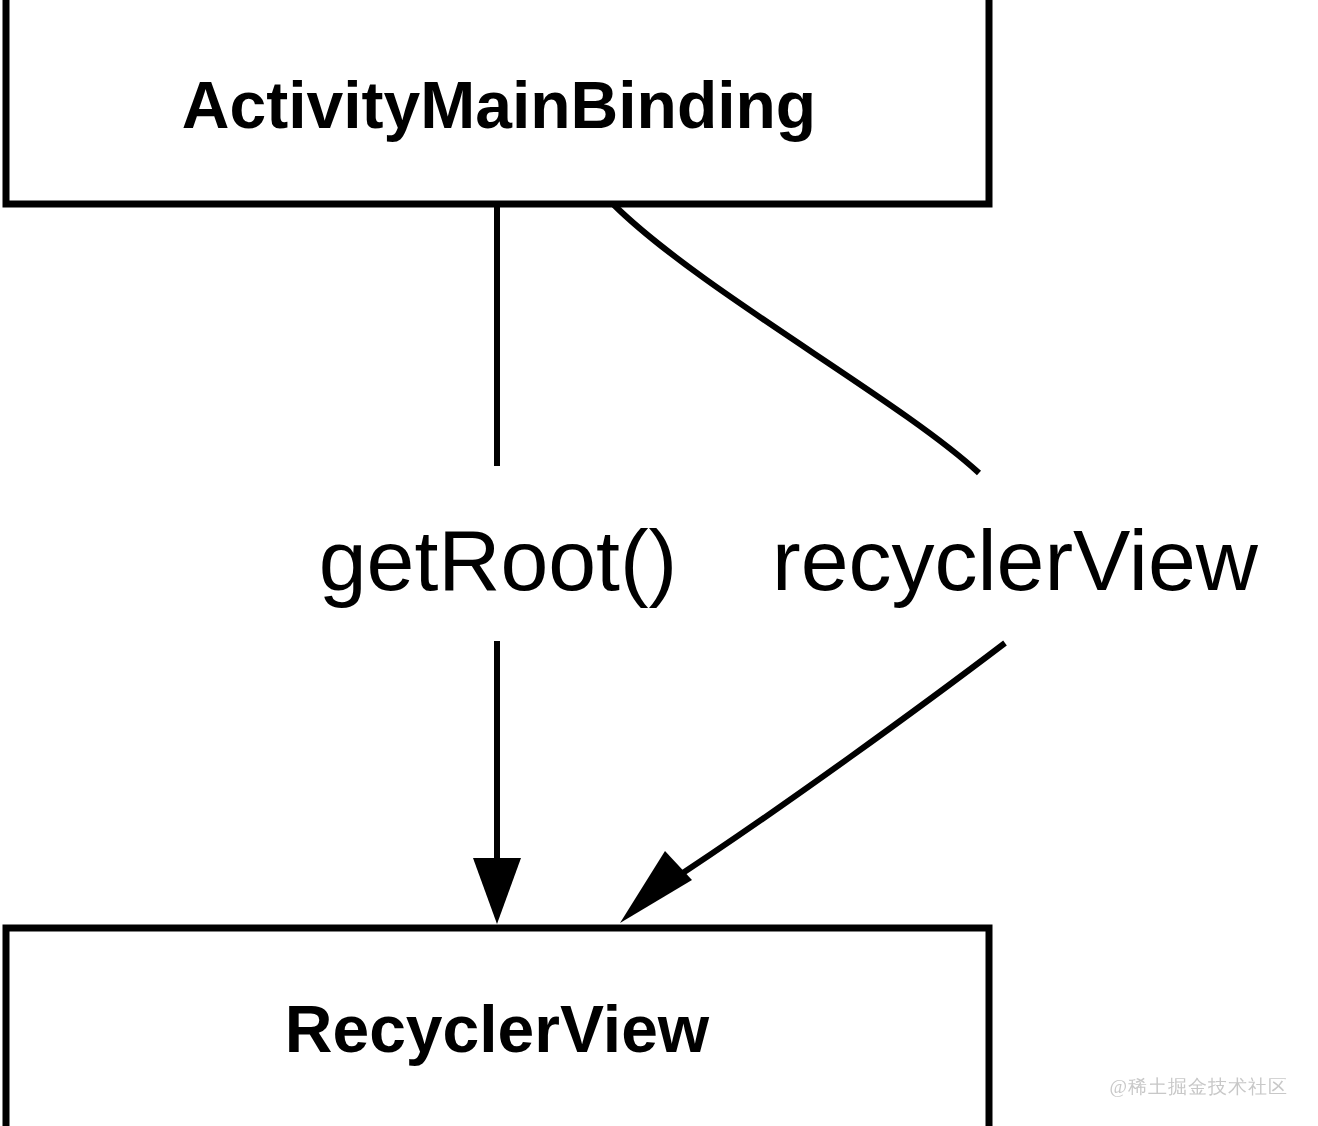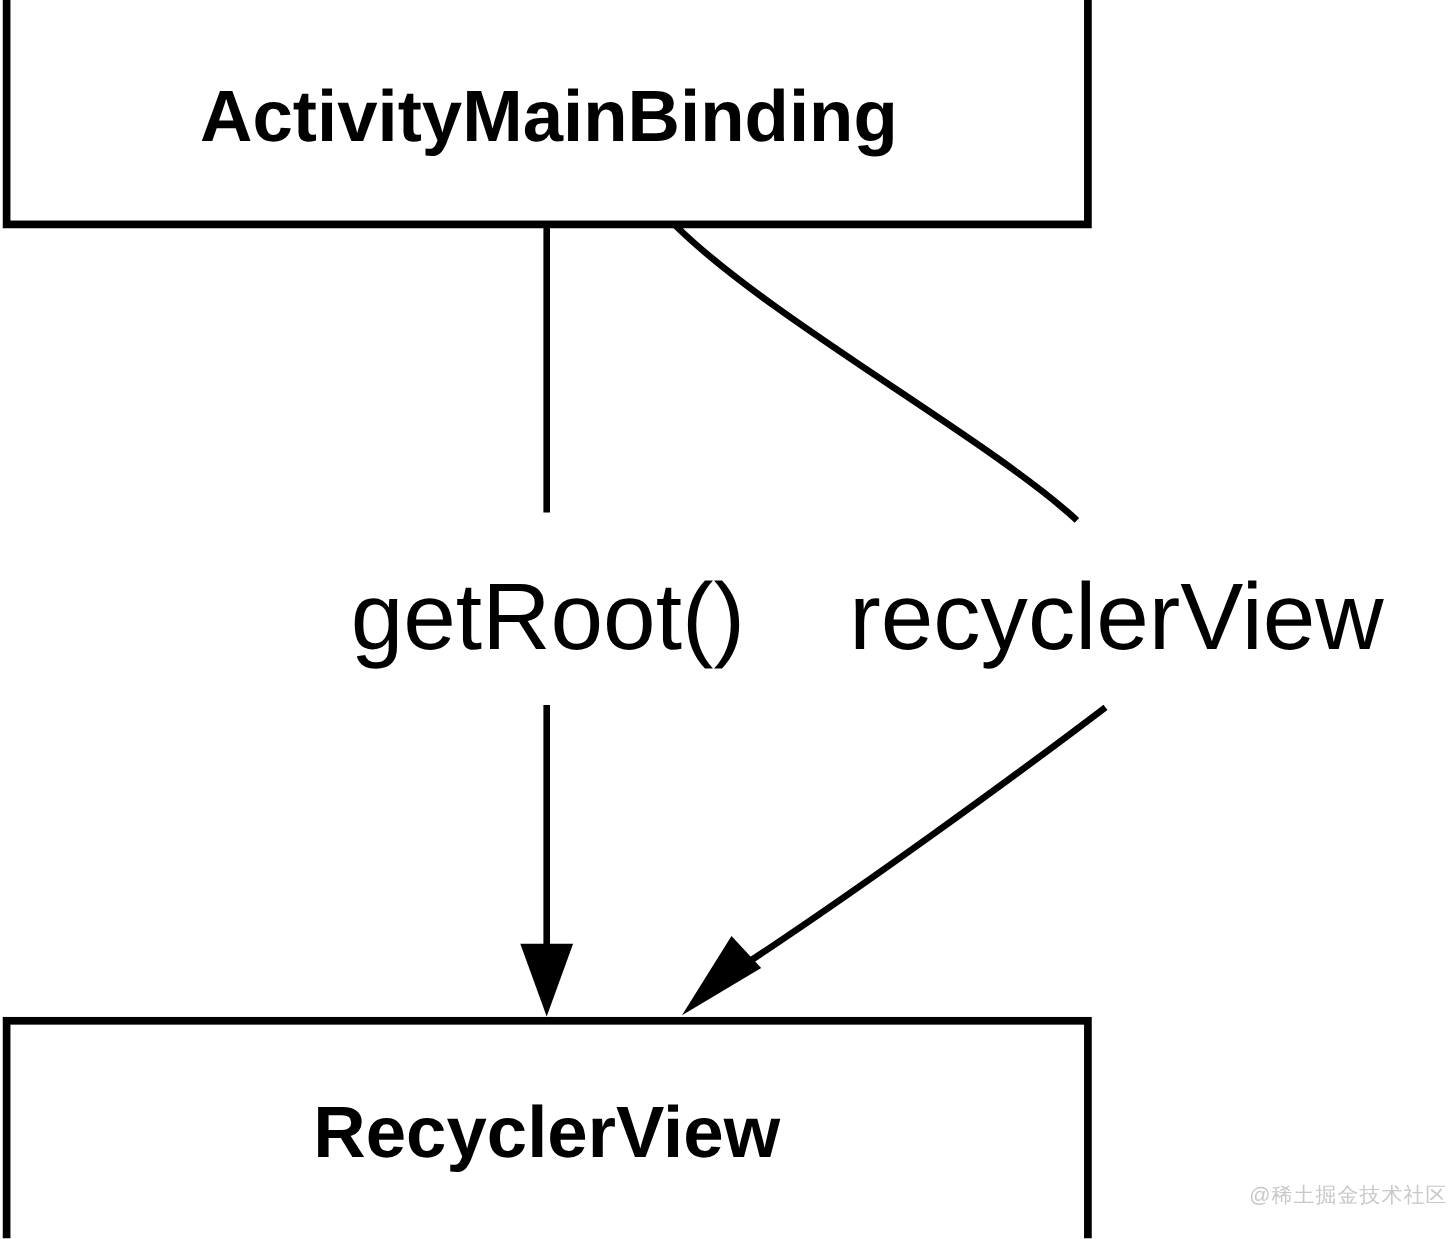--- a/index.html
+++ b/index.html
@@ -43,25 +43,25 @@
     fill: none;
     stroke: #000000;
     stroke-width: 6;
   }
   .arrow-head {
     fill: #000000;
     stroke: none;
   }
   .watermark {
     position: absolute;
-    right: 2px;
+    right: 30px;
     bottom: 26px;
     color: #c8c8c8;
     font-size: 19px;
-    font-family: Liberation Sans, sans-serif;
+    font-family: Liberation Serif, serif;
     letter-spacing: 1px;
     white-space: nowrap;
     user-select: none;
   }
 </style>
 </head>
 <body>
 
 <div id="canvas">
 

